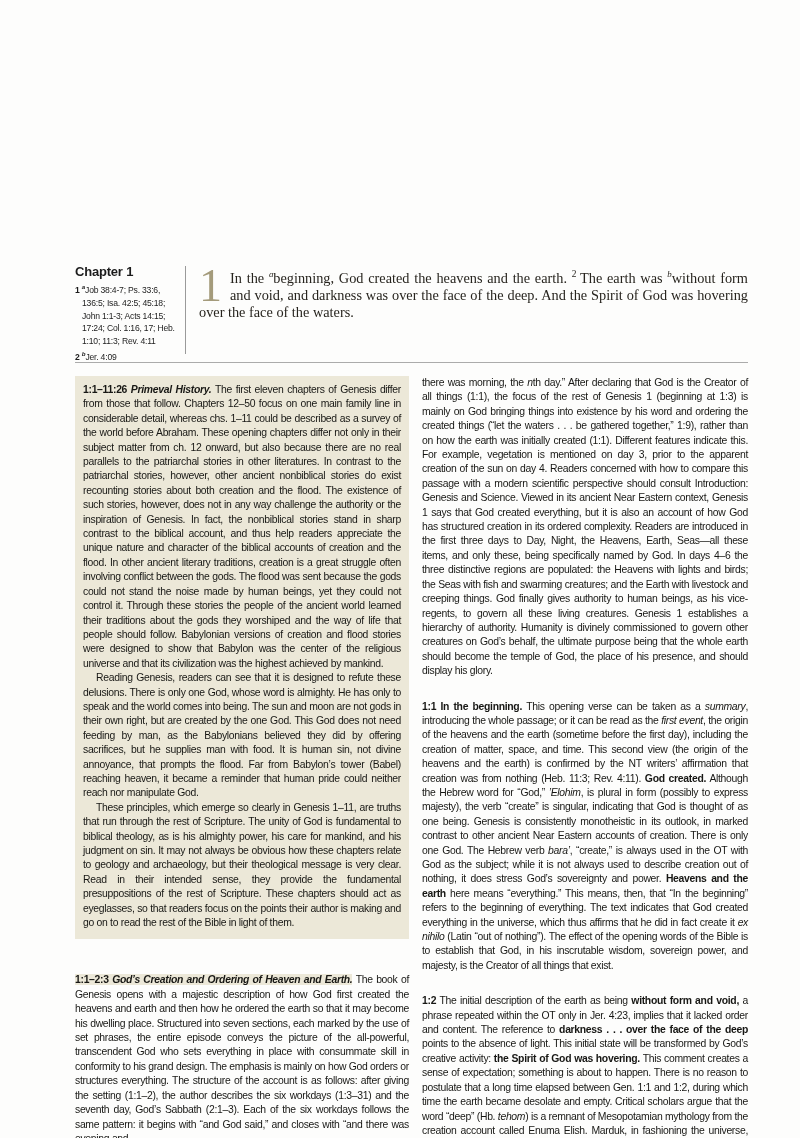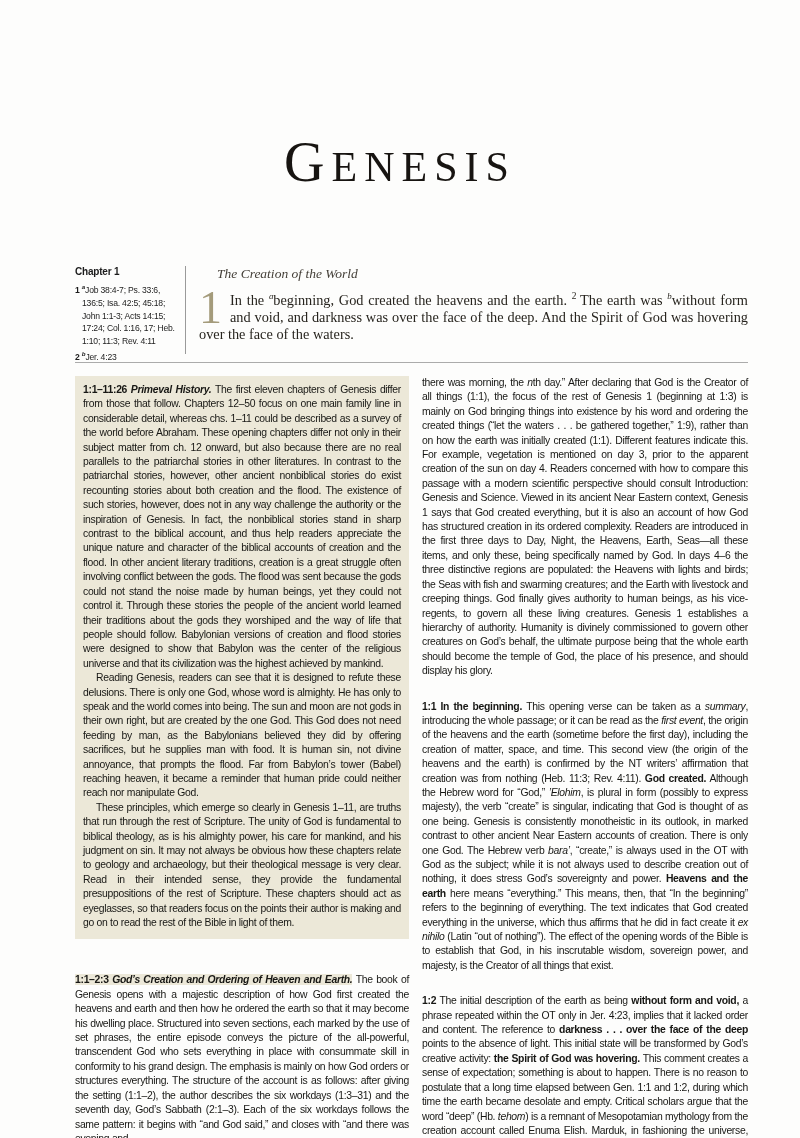--- a/index.html
+++ b/index.html
@@ -19,21 +19,21 @@
     font-family:"Liberation Serif",serif;color:#171411;white-space:nowrap;
   }
   .t-initial{font-size:56px;letter-spacing:7px;}
   .t-rest{font-size:42px;letter-spacing:7px;}
   
   .scripture{position:absolute;top:266px;left:75px;width:673px;display:flex;}
   .xrefs{
     width:108px;flex:none;font-size:8.6px;line-height:12.9px;color:#1c1c1c;
     letter-spacing:-0.2px;
   }
-  .xref-chapter{font-weight:700;font-size:10px;margin-bottom:2px;}
+  .xref-chapter{font-weight:700;font-size:13px;margin-bottom:2px;}
   .xref-line{padding-left:7px;text-indent:-7px;}
   .vdivider{width:1px;background:#9a9a9a;height:88px;flex:none;margin-left:2px;}
   .scripture-main{flex:1;padding-left:13px;}
   .section-heading{
     font-family:"Liberation Serif",serif;font-style:italic;font-size:13.5px;
     color:#454039;margin:0 0 6px 18px;
   }
   .verse-text{
     margin:0;font-family:"Liberation Serif",serif;font-size:14.3px;
     line-height:17.3px;text-align:justify;color:#27241e;
@@ -65,31 +65,29 @@
   .run-hl{background:var(--highlight);}
   .run-sup{vertical-align:super;font-size:0.62em;font-style:italic;}
   .run-vnum{vertical-align:super;font-size:0.66em;}
   .run-supb{vertical-align:super;font-size:0.72em;font-weight:700;font-style:italic;}
 </style>
 </head>
 <body>
 
 <div class="page">
 
-  <div class="book-title"><span class="t-initial">G</span><span class="t-rest">ENESIS</span></div>
 
   <div class="scripture">
     <div class="xrefs">
       <div class="xref-chapter">Chapter 1</div>
       <div class="xref-line"><span class="run-b">1 </span><span class="run-supb">a</span><span>Job 38:4-7; Ps. 33:6, 136:5; Isa. 42:5; 45:18; John 1:1-3; Acts 14:15; 17:24; Col. 1:16, 17; Heb. 1:10; 11:3; Rev. 4:11</span></div>
-      <div class="xref-line"><span class="run-b">2 </span><span class="run-supb">b</span><span>Jer. 4:23</span></div>
+      <div class="xref-line"><span class="run-b">2 </span><span class="run-supb">b</span><span>Jer. 4:09</span></div>
     </div>
     <div class="vdivider"></div>
     <div class="scripture-main">
-      <div class="section-heading">The Creation of the World</div>
       <p class="verse-text"><span class="dropcap">1</span><span><span>In the </span><span class="run-sup">a</span><span>beginning, God created the heavens and the earth. </span><span class="run-vnum">2 </span><span>The earth was </span><span class="run-sup">b</span><span>without form and void, and darkness was over the face of the deep. And the Spirit of God was hovering over the face of the waters.</span></span></p>
     </div>
   </div>
 
   <div class="hrule"></div>
 
   <div class="notes">
     <div class="col-left">
       <div class="note-box">
         <p><span class="run-b">1:1–11:26 </span><span class="run-bi">Primeval History.</span><span> The first eleven chapters of Genesis differ from those that follow. Chapters 12–50 focus on one main family line in considerable detail, whereas chs. 1–11 could be described as a survey of the world before Abraham. These opening chapters differ not only in their subject matter from ch. 12 onward, but also because there are no real parallels to the patriarchal stories in other literatures. In contrast to the patriarchal stories, however, other ancient nonbiblical stories do exist recounting stories about both creation and the flood. The existence of such stories, however, does not in any way challenge the authority or the inspiration of Genesis. In fact, the nonbiblical stories stand in sharp contrast to the biblical account, and thus help readers appreciate the unique nature and character of the biblical accounts of creation and the flood. In other ancient literary traditions, creation is a great struggle often involving conflict between the gods. The flood was sent because the gods could not stand the noise made by human beings, yet they could not control it. Through these stories the people of the ancient world learned their traditions about the gods they worshiped and the way of life that people should follow. Babylonian versions of creation and flood stories were designed to show that Babylon was the center of the religious universe and that its civilization was the highest achieved by mankind.</span></p>

